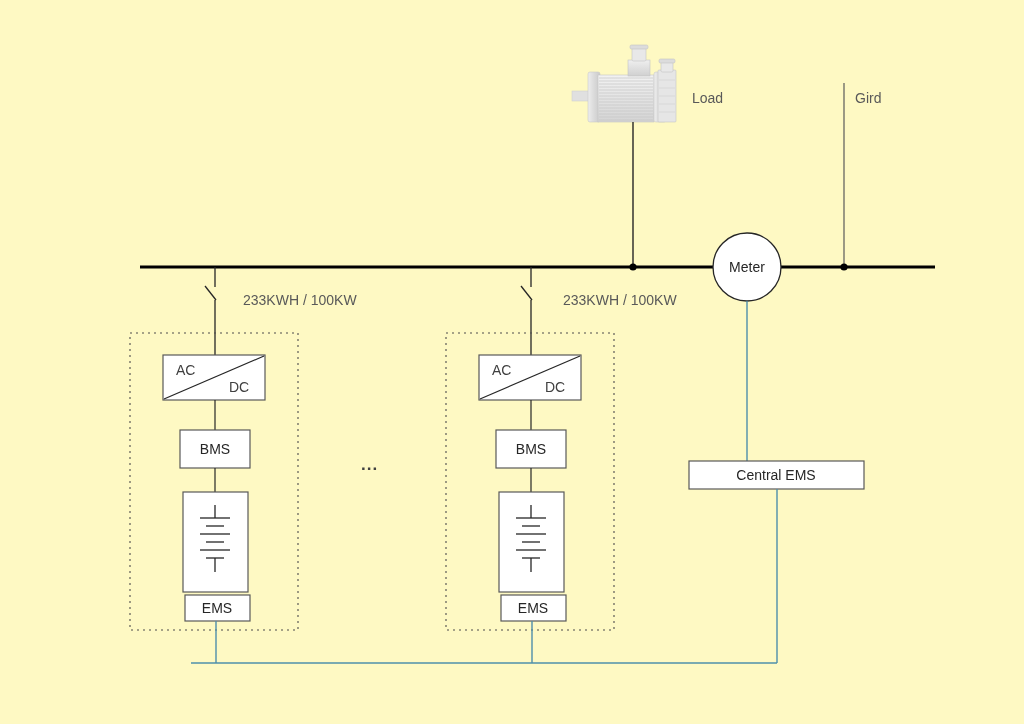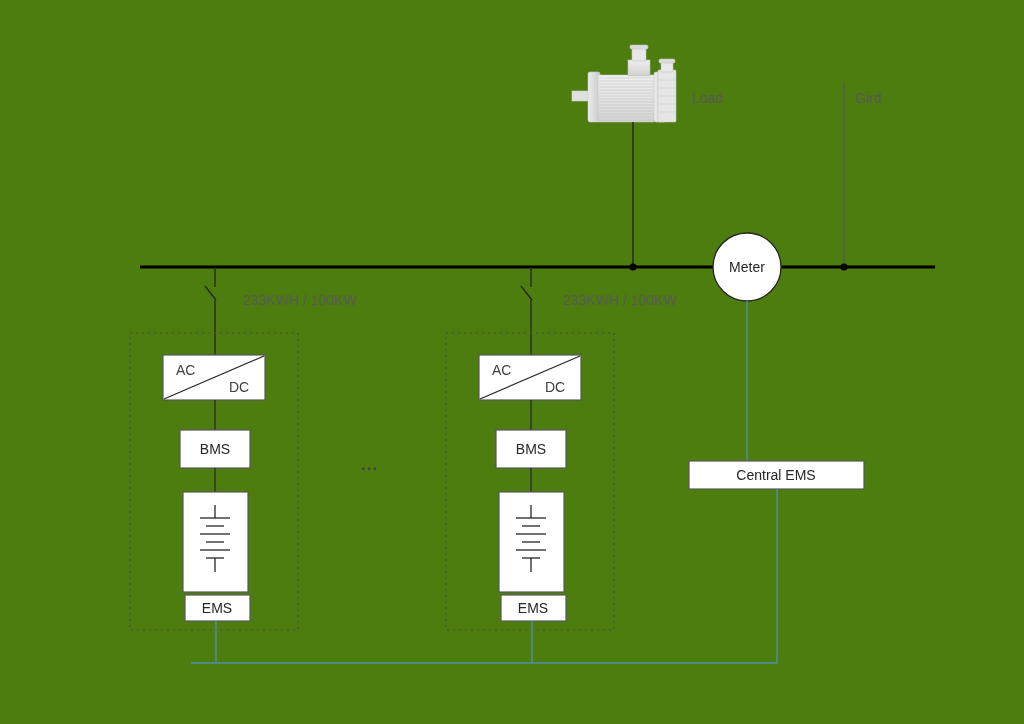--- a/index.html
+++ b/index.html
@@ -8,21 +8,21 @@
     padding: 0;
     background: #ffffff;
   }
   body {
     font-family: "Liberation Sans", sans-serif;
   }
   #diagram-root {
     position: relative;
     width: 1024px;
     height: 724px;
-    background: #4d7c0f;
+    background: #fef9c3;
     overflow: hidden;
   }
   #diagram-svg {
     position: absolute;
     left: 0;
     top: 0;
     width: 1024px;
     height: 724px;
   }
   .lbl {

